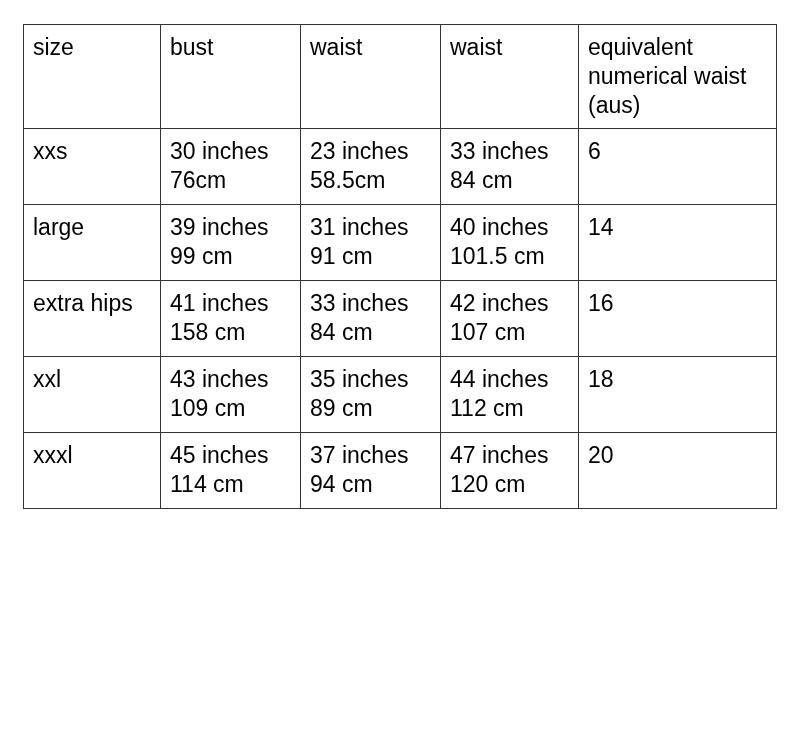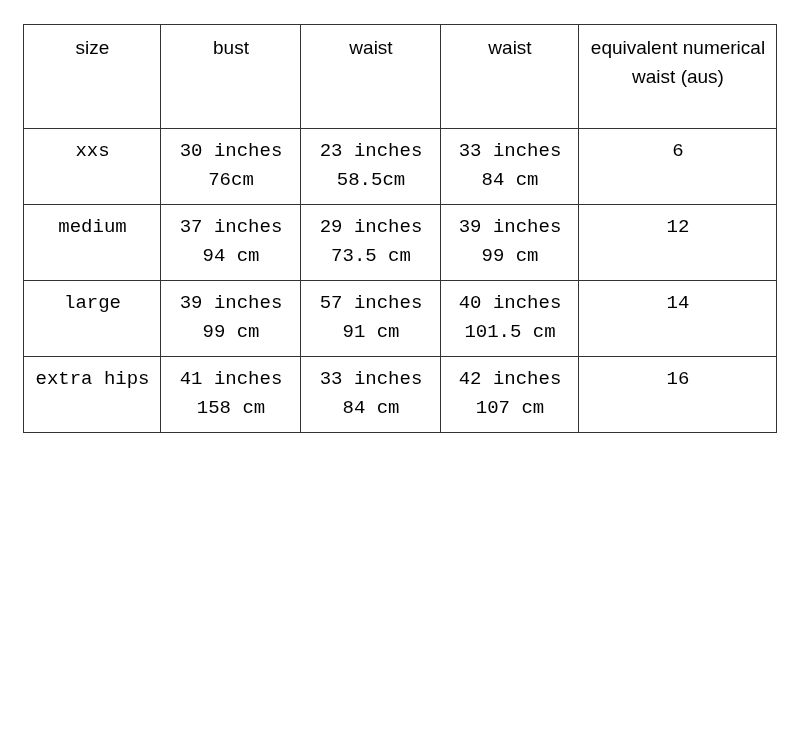--- a/index.html
+++ b/index.html
@@ -21,31 +21,31 @@
   table.size-chart {
     border-collapse: collapse;
     table-layout: fixed;
     width: 753px;
     background: #ffffff;
   }
   table.size-chart th,
   table.size-chart td {
     border: 1px solid #333333;
     vertical-align: top;
-    text-align: center;
+    text-align: left;
     font-weight: normal;
-    font-size: 19px;
+    font-size: 23px;
     line-height: 29px;
     padding: 8px 8px 8px 9px;
     box-sizing: border-box;
     overflow: hidden;
     word-wrap: break-word;
   }
   table.size-chart thead th { height: 104px; }
-  table.size-chart tbody td { height: 76px; font-family: Liberation Mono, monospace; }
+  table.size-chart tbody td { height: 76px; }
   .col-size  { width: 137px; }
   .col-bust  { width: 140px; }
   .col-waist { width: 140px; }
   .col-hips  { width: 138px; }
   .col-aus   { width: 198px; }
 </style>
 </head>
 <body>
 
 <div class="page">
@@ -77,43 +77,27 @@
           <div>23 inches</div>
           <div>58.5cm</div>
         </td>
         <td>
           <div>33 inches</div>
           <div>84 cm</div>
         </td>
         <td>6</td>
       </tr>
       <tr>
-        <td>medium</td>
-        <td>
-          <div>37 inches</div>
-          <div>94 cm</div>
-        </td>
-        <td>
-          <div>29 inches</div>
-          <div>73.5 cm</div>
-        </td>
-        <td>
-          <div>39 inches</div>
-          <div>99 cm</div>
-        </td>
-        <td>12</td>
-      </tr>
-      <tr>
         <td>large</td>
         <td>
           <div>39 inches</div>
           <div>99 cm</div>
         </td>
         <td>
-          <div>57 inches</div>
+          <div>31 inches</div>
           <div>91 cm</div>
         </td>
         <td>
           <div>40 inches</div>
           <div>101.5 cm</div>
         </td>
         <td>14</td>
       </tr>
       <tr>
         <td>extra hips</td>
@@ -124,15 +108,47 @@
         <td>
           <div>33 inches</div>
           <div>84 cm</div>
         </td>
         <td>
           <div>42 inches</div>
           <div>107 cm</div>
         </td>
         <td>16</td>
       </tr>
+      <tr>
+        <td>xxl</td>
+        <td>
+          <div>43 inches</div>
+          <div>109 cm</div>
+        </td>
+        <td>
+          <div>35 inches</div>
+          <div>89 cm</div>
+        </td>
+        <td>
+          <div>44 inches</div>
+          <div>112 cm</div>
+        </td>
+        <td>18</td>
+      </tr>
+      <tr>
+        <td>xxxl</td>
+        <td>
+          <div>45 inches</div>
+          <div>114 cm</div>
+        </td>
+        <td>
+          <div>37 inches</div>
+          <div>94 cm</div>
+        </td>
+        <td>
+          <div>47 inches</div>
+          <div>120 cm</div>
+        </td>
+        <td>20</td>
+      </tr>
     </tbody>
   </table>
 </div>
 
 </body></html>

